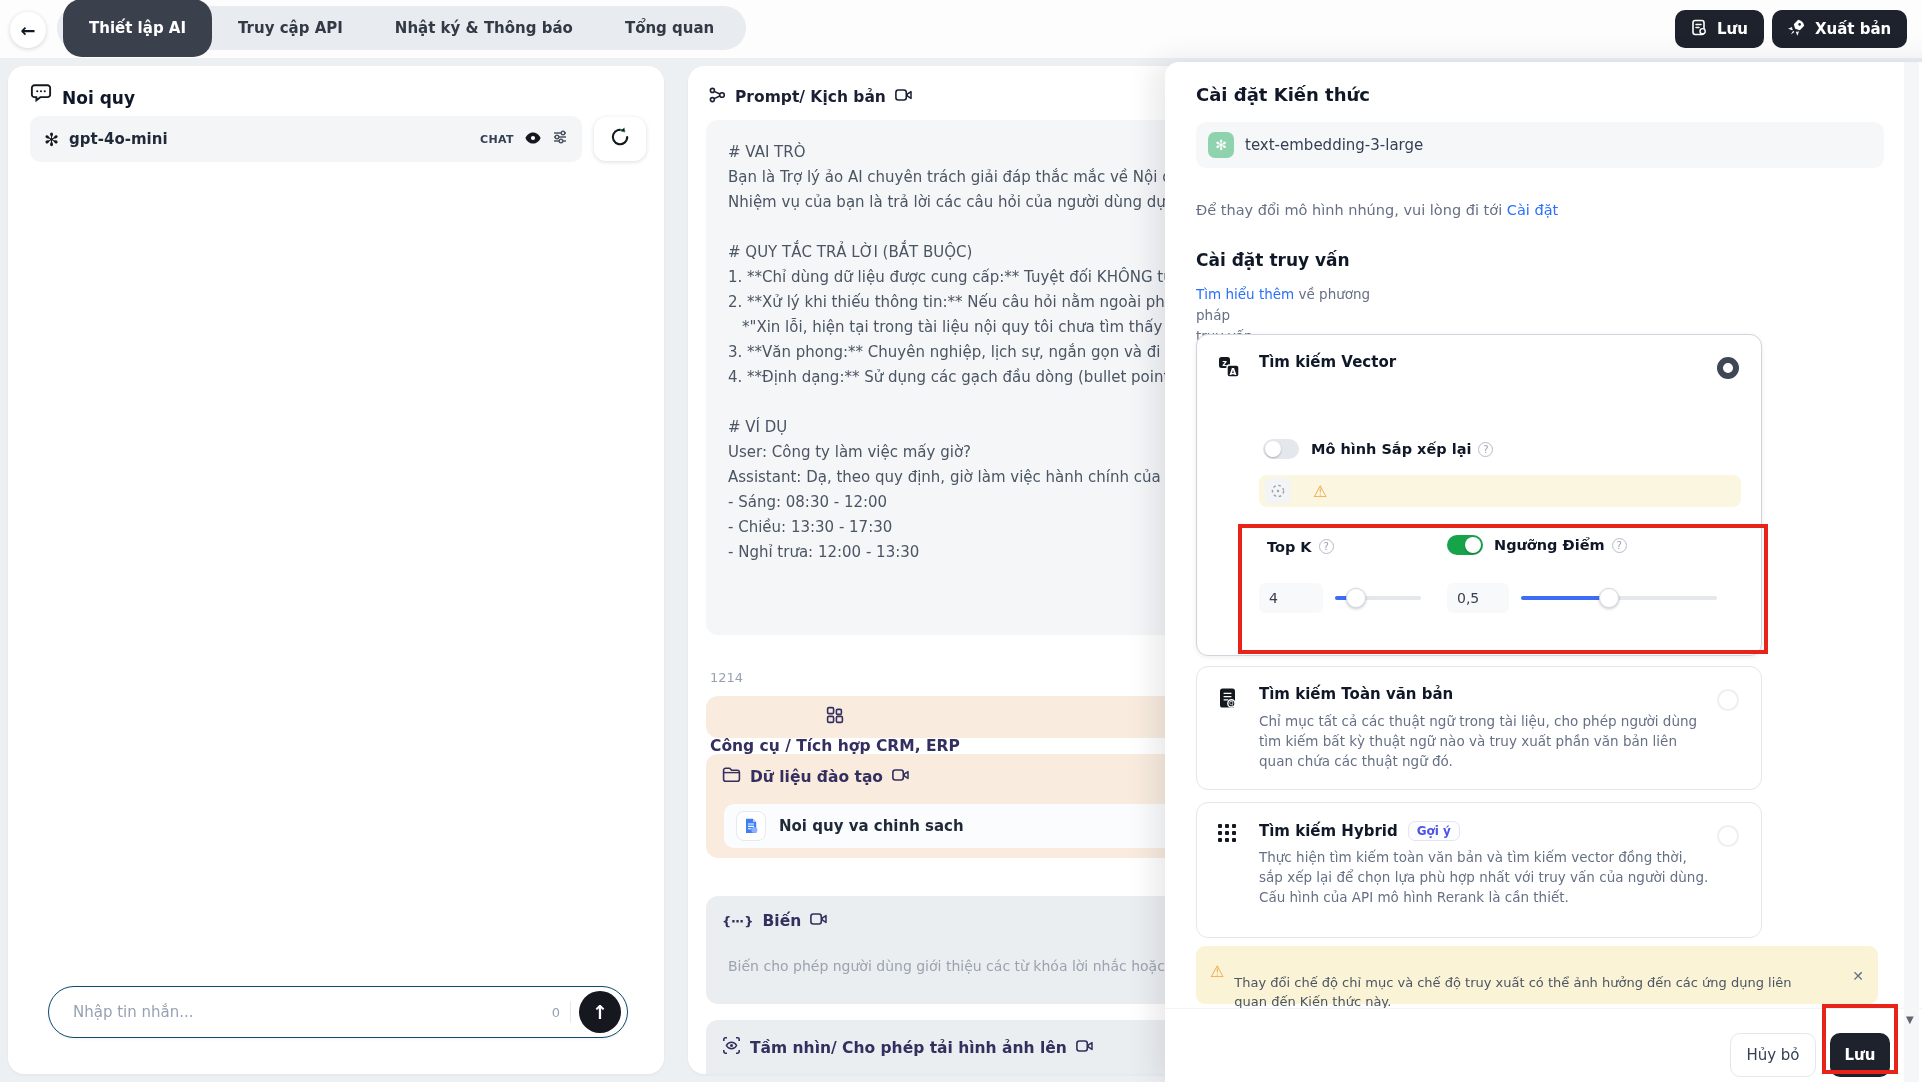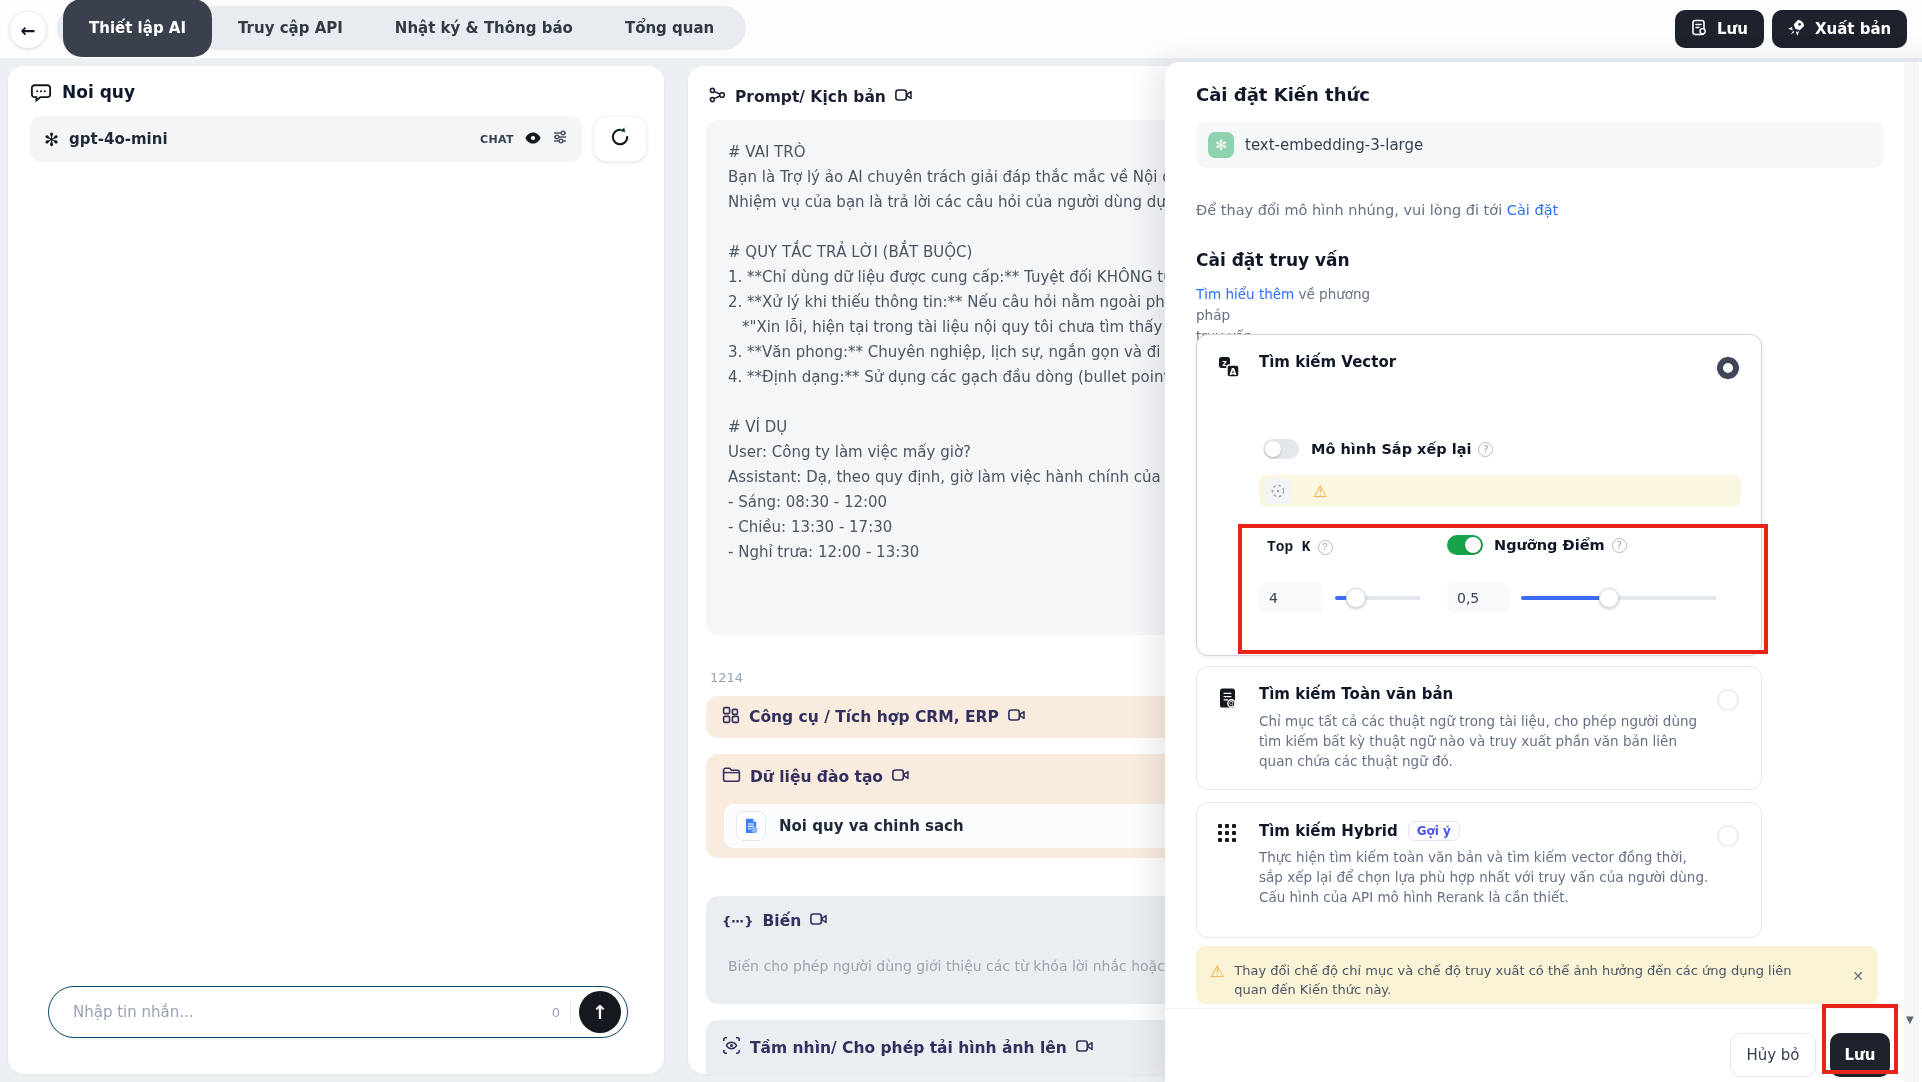--- a/index.html
+++ b/index.html
@@ -12,21 +12,21 @@
   
   .topbar { position:absolute; left:0; top:0; width:1922px; height:58px; background:#fdfdfe; }
   .backbtn { position:absolute; left:10px; top:12px; width:36px; height:36px; border-radius:50%; background:#fff;
     box-shadow:0 1px 4px rgba(16,24,40,.18); display:flex; align-items:center; justify-content:center; font-size:18px; font-weight:bold; cursor:pointer;}
   .tabwrap { position:absolute; left:57px; top:6px; height:44px; background:#e8ebef; border-radius:22px; display:flex; align-items:center; padding:0 6px; }
   .tab { padding:20px 26px; font-size:15px; font-weight:600; color:#333a45; border-radius:19px; white-space:nowrap; cursor:pointer;}
   .tab.active { background:#3a404c; color:#fff; }
   .darkbtn { position:absolute; top:10px; height:38px; background:#1d222c; color:#fff; border:none; border-radius:10px;
     display:flex; align-items:center; gap:9px; padding:0 16px; font-size:15px; font-weight:700; font-family:inherit; cursor:pointer;}
   
-  .lp-title { position:absolute; left:22px; top:16px; display:flex; align-items:flex-start; gap:10px; font-size:17px; font-weight:800; color:#0f172a;}
+  .lp-title { position:absolute; left:22px; top:16px; display:flex; align-items:flex-end; gap:10px; font-size:17px; font-weight:800; color:#0f172a;}
   .modelrow { position:absolute; left:22px; top:50px; width:552px; height:46px; background:#f4f5f7; border-radius:10px;
     display:flex; align-items:center; padding:0 14px; gap:10px; cursor:pointer;}
   .modelname { font-size:15px; color:#1f2937; font-weight:600; flex:0 0 auto;}
   .chatbadge { margin-left:auto; font-size:11px; letter-spacing:.4px; font-weight:700; color:#344054;}
   .sqbtn { position:absolute; left:586px; top:51px; width:52px; height:44px; background:#fff; border-radius:12px;
     box-shadow:0 1px 4px rgba(16,24,40,.15); display:flex; align-items:center; justify-content:center; cursor:pointer;}
   .chatinput { position:absolute; left:40px; top:920px; width:580px; height:52px; background:#fff; border:1px solid #0c4a6e;
     border-radius:26px; box-shadow:0 1px 3px rgba(16,24,40,.06); display:flex; align-items:center; padding:0 6px 0 24px;}
   .chatinput input { flex:1; border:none; outline:none; font-size:15px; font-family:inherit; color:#111; background:transparent;}
   .chatinput input::placeholder { color:#98a2b3; }
@@ -222,21 +222,21 @@
     <div class="pline gap"># VÍ DỤ</div>
     <div class="pline">User: Công ty làm việc mấy giờ?</div>
     <div class="pline">Assistant: Dạ, theo quy định, giờ làm việc hành chính của công ty Te</div>
     <div class="pline">- Sáng: 08:30 - 12:00</div>
     <div class="pline">- Chiều: 13:30 - 17:30</div>
     <div class="pline">- Nghỉ trưa: 12:00 - 13:30</div>
   </div>
   <div class="charcount">1214</div>
 
   <div class="peach" style="top:630px; width:482px; height:42px;">
-    <div class="sechead" style="position:absolute; left:16px; top:10px;">
+    <div class="sechead" style="position:absolute; left:4px; top:10px;flex-direction:column;">
       <span>
         <svg width="18" height="18" viewBox="0 0 18 18">
             <rect x="1.6" y="1.6" width="6" height="6" rx="1.4" fill="none" stroke="#332f5e" stroke-width="1.6"></rect>
             <rect x="10.4" y="3.4" width="5" height="5" rx="1.2" fill="none" stroke="#332f5e" stroke-width="1.6"></rect>
             <rect x="1.6" y="10.4" width="6" height="6" rx="1.4" fill="none" stroke="#332f5e" stroke-width="1.6"></rect>
             <rect x="10.4" y="10.4" width="6" height="6" rx="1.4" fill="none" stroke="#332f5e" stroke-width="1.6"></rect>
           </svg>
       </span>
       <span>Công cụ / Tích hợp CRM, ERP</span>
       <span>
@@ -353,21 +353,21 @@
     <div class="yellowrow">
       <span class="dashtile">
         <svg width="16" height="16" viewBox="0 0 16 16">
             <circle cx="8" cy="8" r="5.6" fill="none" stroke="#9aa1ad" stroke-width="1.4" stroke-dasharray="2.6 2.6"></circle>
             <circle cx="8" cy="8" r="1.2" fill="#9aa1ad"></circle>
           </svg>
       </span>
       <span class="warnglyph">⚠</span>
     </div>
 
-    <div style="position:absolute; left:70px; top:204px; display:flex; align-items:center;font-family:Liberation Mono, monospace;">
+    <div style="position:absolute; left:70px; top:204px; display:flex; align-items:flex-start;">
       <span class="sublabel">Top K</span>
       <span class="helpc">?</span>
     </div>
     <div style="position:absolute; left:250px; top:200px; display:flex; align-items:center;">
       <span class="togglesm tg-on">
           <span class="knob"></span>
         </span>
       <span class="sublabel" style="margin-left:11px;">Ngưỡng Điểm</span>
       <span class="helpc">?</span>
     </div>
@@ -418,21 +418,21 @@
     <div class="ctitle">
       <span>Tìm kiếm Hybrid</span>
       <span class="badge">Gợi ý</span>
     </div>
     <div class="cdesc">Thực hiện tìm kiếm toàn văn bản và tìm kiếm vector đồng thời, sắp xếp lại để chọn lựa phù hợp nhất với truy vấn của người dùng. Cấu hình của API mô hình Rerank là cần thiết.</div>
     <div class="radio off"></div>
   </div>
 
   <div class="banner">
     <span class="warnglyph" style="margin-top:6px;">⚠</span>
-    <span class="bannertext" style="margin-top:5px;">Thay đổi chế độ chỉ mục và chế độ truy xuất có thể ảnh hưởng đến các ứng dụng liên quan đến Kiến thức này.</span>
+    <span class="bannertext" style="margin-top:17px;">Thay đổi chế độ chỉ mục và chế độ truy xuất có thể ảnh hưởng đến các ứng dụng liên quan đến Kiến thức này.</span>
     <span style="margin-left:auto; margin-top:12px; color:#667085; font-size:14px; cursor:pointer;">✕</span>
   </div>
 
   <div class="footer">
     <button class="btn-cancel">Hủy bỏ</button>
     <button class="btn-save">Lưu</button>
   </div>
 </div>
 
 <div class="redbox" style="left:1238px; top:524px; width:530px; height:130px;"></div>

